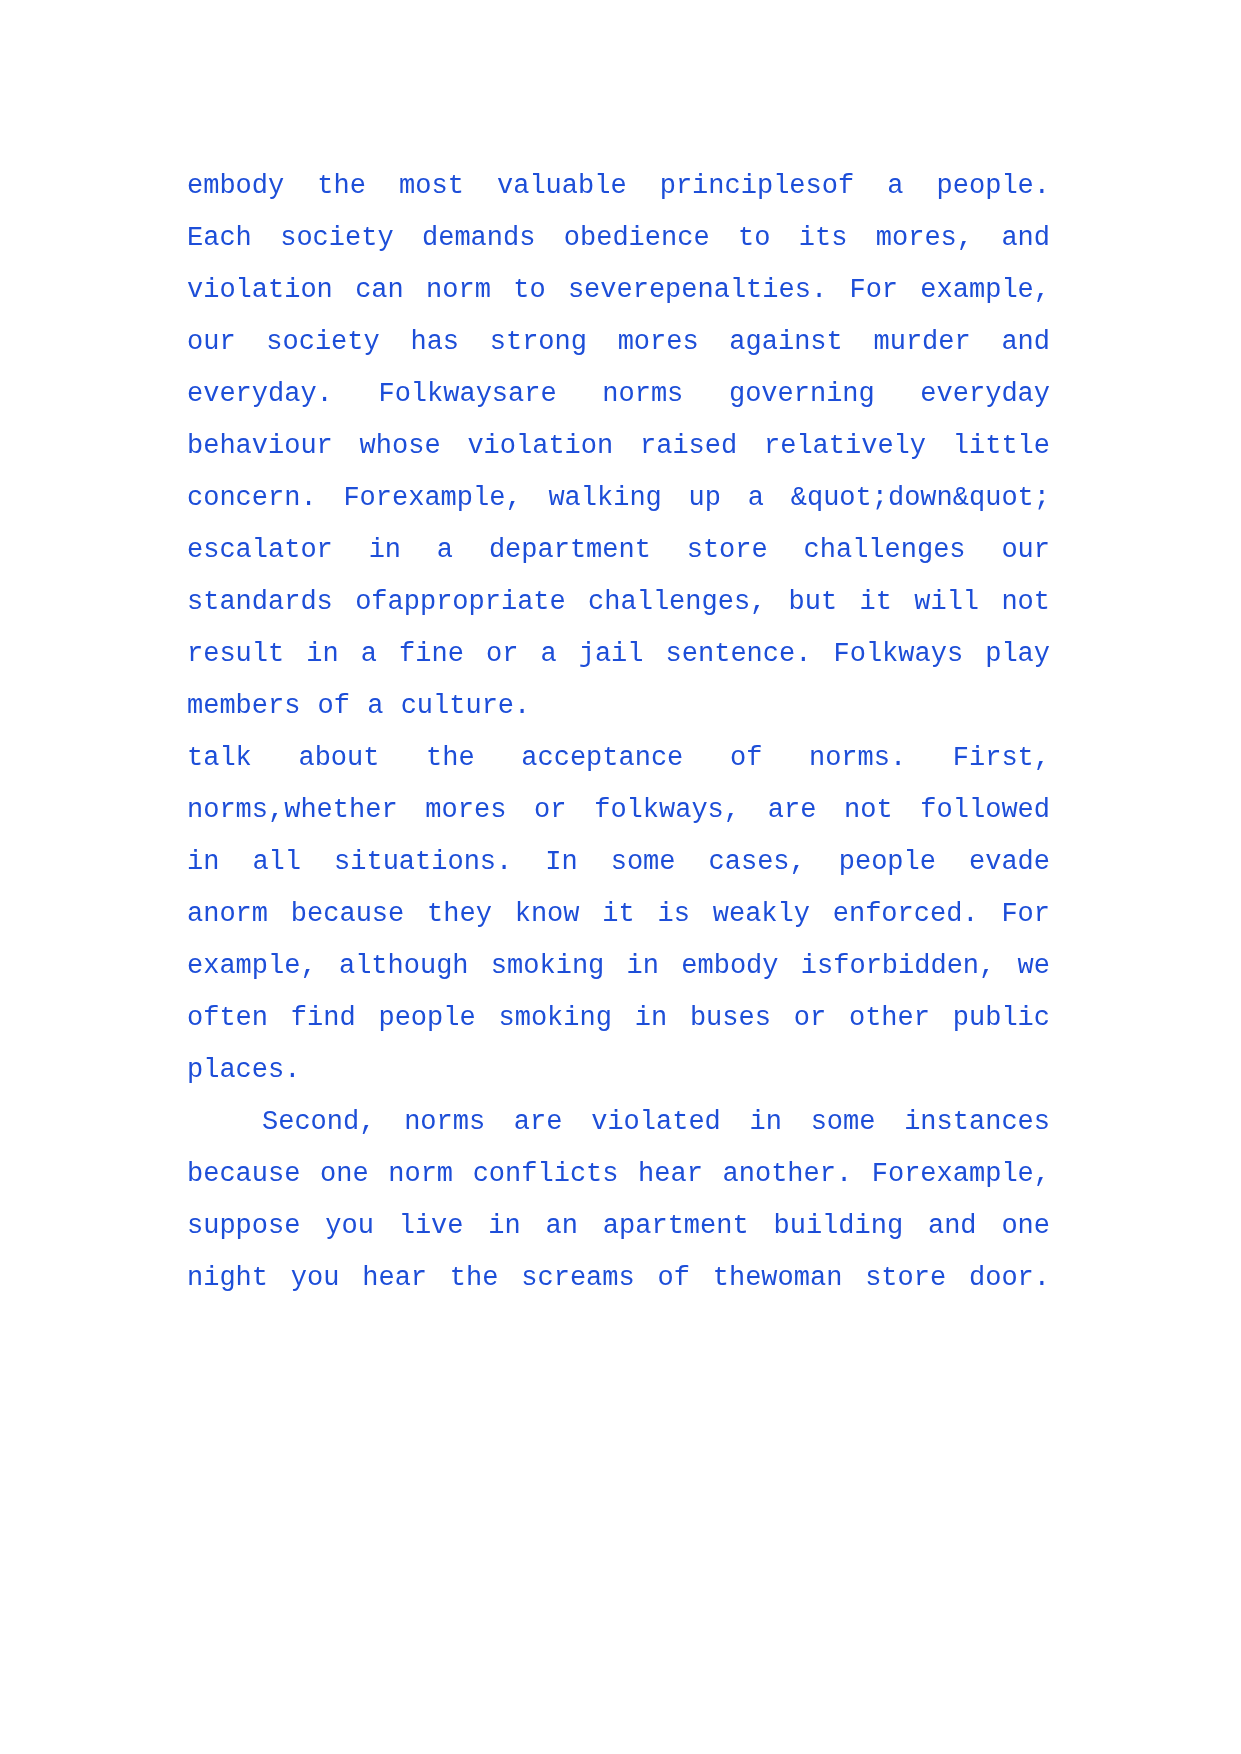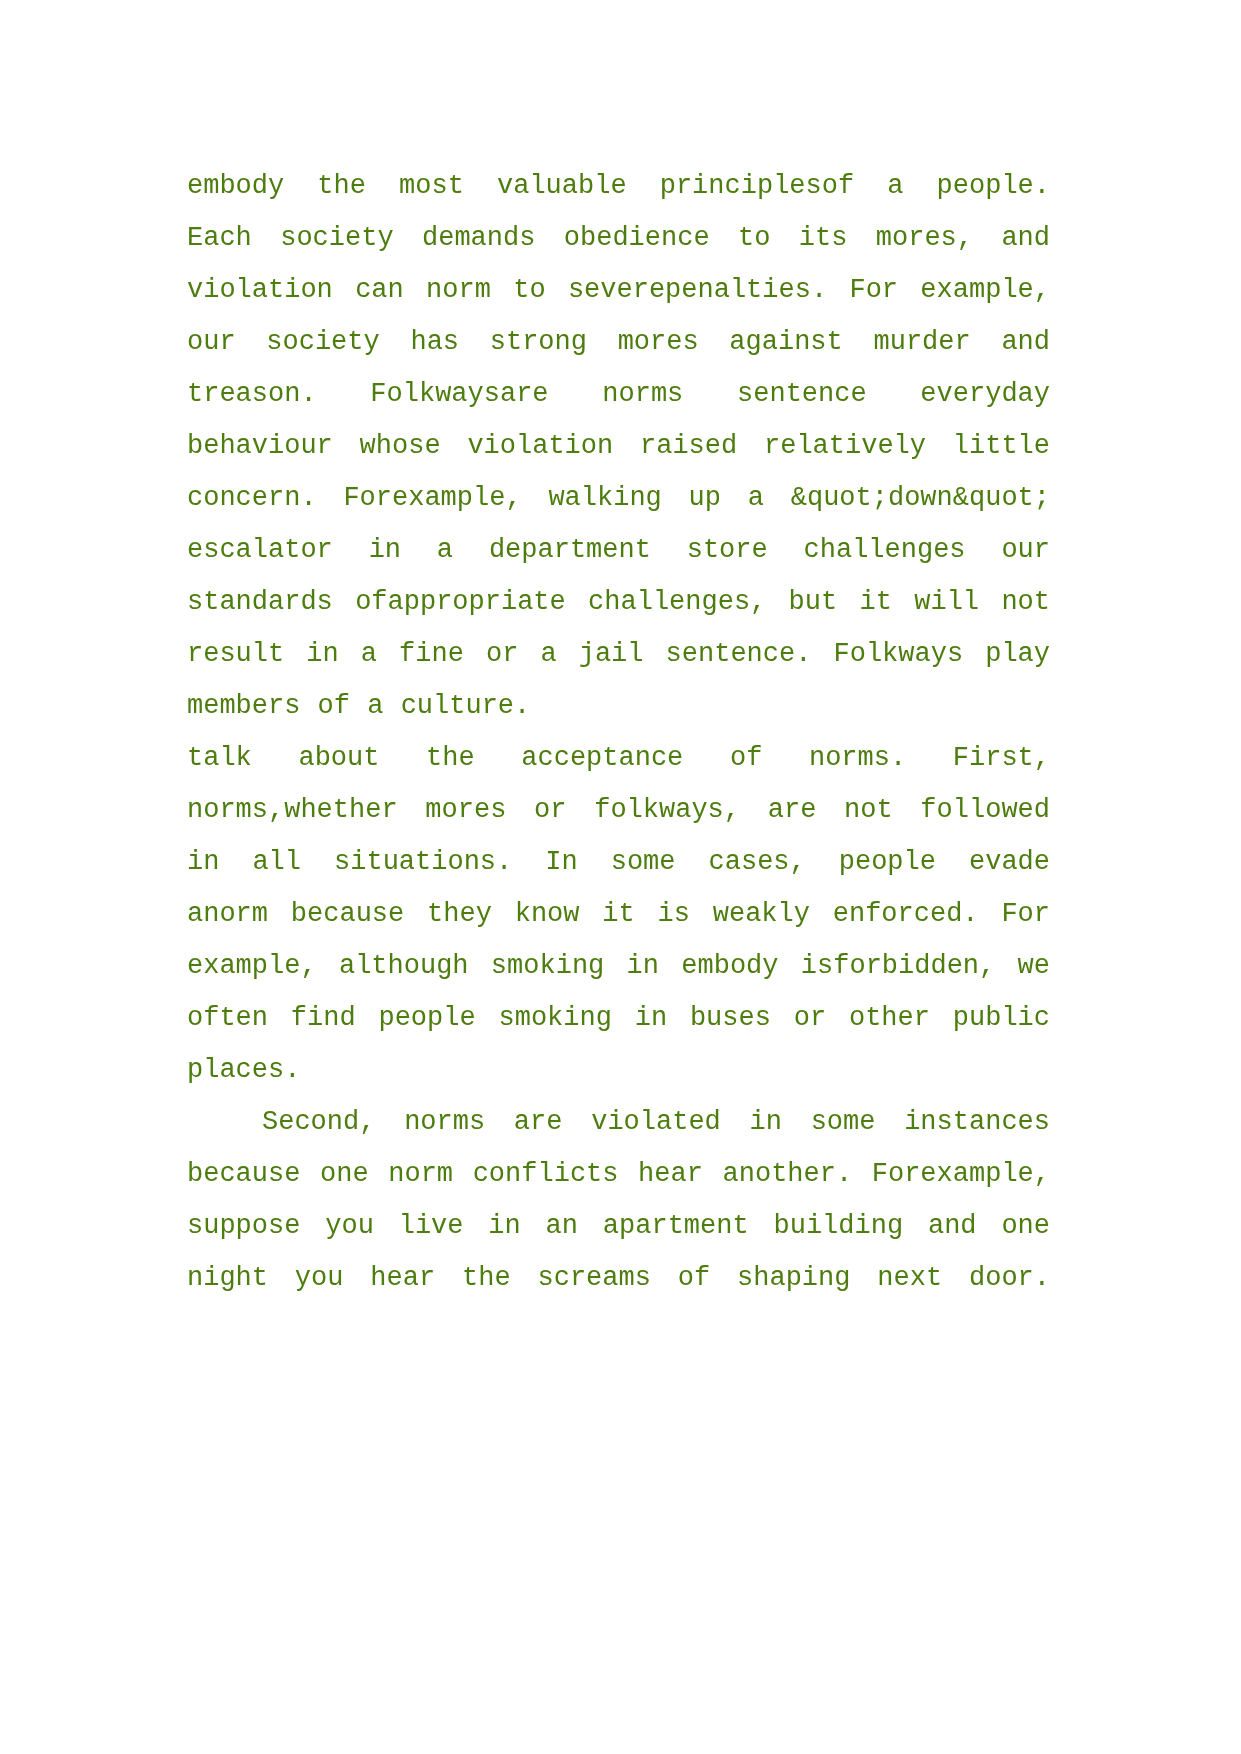--- a/index.html
+++ b/index.html
@@ -40,43 +40,43 @@
     text-align-last: left;
   }
   .line.indent {
     padding-left: 75px;
   }
 </style>
 </head>
 <body>
 
 <div class="page">
-  <div class="text-block" style="color: #4d7c0f;">
+  <div class="text-block" style="color: #1d4ed8;">
       <div class="paragraph">
         <div class="line">embody the most valuable principlesof a people.</div>
         <div class="line">Each society demands obedience to its mores, and</div>
         <div class="line">violation can norm to severepenalties. For example,</div>
         <div class="line">our society has strong mores against murder and</div>
-        <div class="line">treason. Folkwaysare norms sentence everyday</div>
+        <div class="line">everyday. Folkwaysare norms governing everyday</div>
         <div class="line">behaviour whose violation raised relatively little</div>
         <div class="line">concern. Forexample, walking up a &amp;quot;down&amp;quot;</div>
         <div class="line">escalator in a department store challenges our</div>
         <div class="line">standards ofappropriate challenges, but it will not</div>
         <div class="line">result in a fine or a jail sentence. Folkways play</div>
         <div class="line plain">members of a culture.</div>
       </div>
       <div class="paragraph">
         <div class="line">talk about the acceptance of norms. First,</div>
         <div class="line">norms,whether mores or folkways, are not followed</div>
         <div class="line">in all situations. In some cases, people evade</div>
         <div class="line">anorm because they know it is weakly enforced. For</div>
         <div class="line">example, although smoking in embody isforbidden, we</div>
         <div class="line">often find people smoking in buses or other public</div>
         <div class="line plain">places.</div>
       </div>
       <div class="paragraph">
         <div class="line indent">Second, norms are violated in some instances</div>
         <div class="line">because one norm conflicts hear another. Forexample,</div>
         <div class="line">suppose you live in an apartment building and one</div>
-        <div class="line">night you hear the screams of shaping next door.</div>
+        <div class="line">night you hear the screams of thewoman store door.</div>
       </div>
     </div>
 </div>
 
 </body></html>

